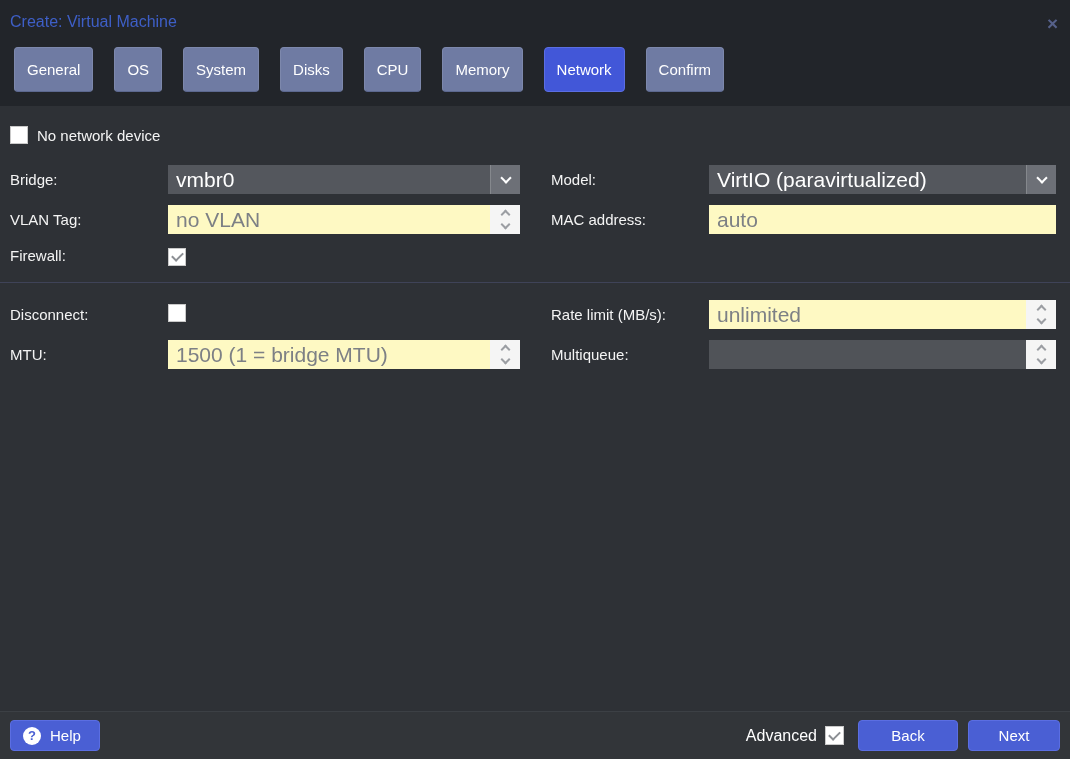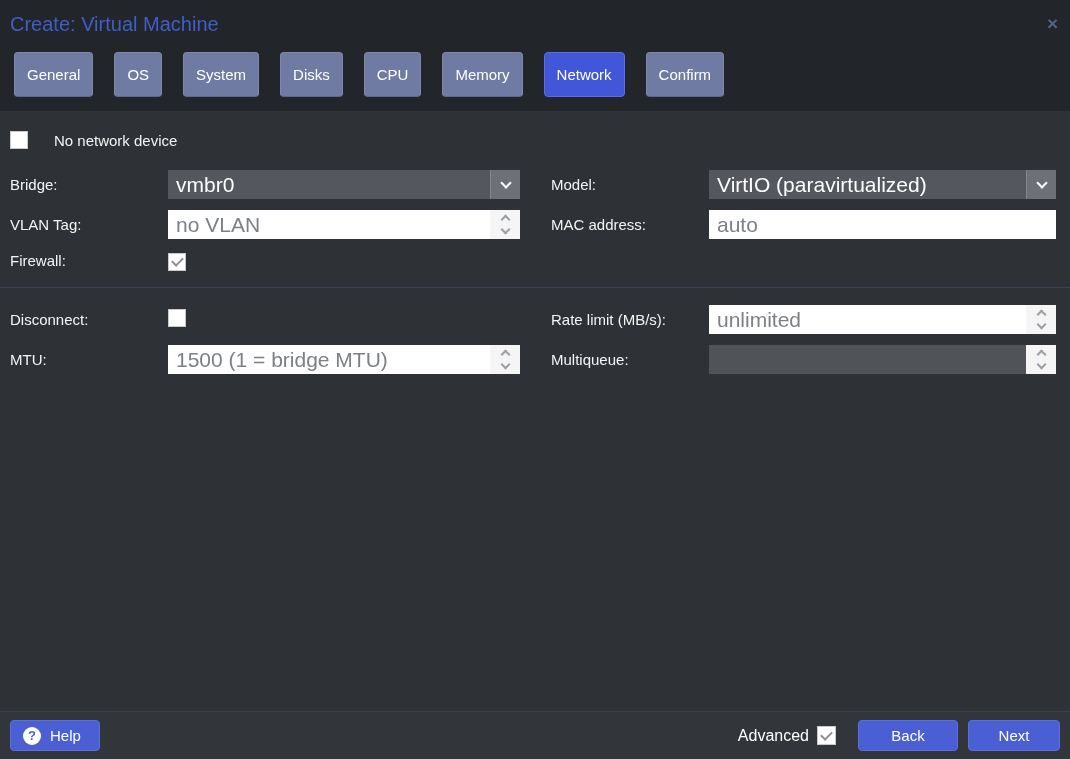--- a/index.html
+++ b/index.html
@@ -7,38 +7,38 @@
   body { font-family:"Liberation Sans", sans-serif; }
 
   .dialog {
     position:relative; width:1070px; height:759px;
     display:flex; flex-direction:column;
     background:#2e3136; overflow:hidden;
   }
 
   
   .header { background:#22252a; padding:0; position:relative; }
-  .title { color:#3e5fc7; font-size:20px; padding:13px 12px 10px 10px; }
+  .title { color:#3e5fc7; font-size:16px; padding:13px 12px 10px 10px; }
   .close-btn {
     position:absolute; top:14px; right:12px;
     color:#56618a; font-size:19px; line-height:19px;
     cursor:pointer; font-weight:bold;
   }
   .tabbar { display:flex; gap:21px; padding:6px 14px 14px 14px; }
   .tab {
     background:#6f7ba3; color:#ffffff; font-size:15px;
     padding:13px 12px; border-radius:4px; cursor:pointer;
     border:1px solid #7d88ac; border-bottom-color:#5c688f;
   }
   .tab.active { background:#4257d8; border-color:#5b6ee2; }
 
   
   .body { flex:1; background:#2e3136; padding:20px 10px 0 10px; color:#f1f1f1; }
 
-  .check-row { display:flex; align-items:center; gap:26px; margin-bottom:21px; }
+  .check-row { display:flex; align-items:center; gap:9px; margin-bottom:21px; }
   .check-row .cb-label { font-size:15px; color:#f4f4f4; }
 
   .checkbox {
     width:18px; height:18px; background:#ffffff; border:1px solid #c9c9c9;
     display:inline-flex; align-items:center; justify-content:center;
     cursor:pointer; flex:0 0 auto;
   }
   .checkbox.checked::after {
     content:""; width:9px; height:5px; margin-top:-3px;
     border-left:2px solid #8c8f94; border-bottom:2px solid #8c8f94;
@@ -51,21 +51,21 @@
     row-gap:11px; align-items:center;
   }
   .flabel { font-size:15px; color:#f4f4f4; }
 
   .field {
     height:29px; display:flex; align-items:center;
     background:#54575d; color:#ffffff; font-size:21px;
     overflow:hidden;
   }
   .field .ftext { padding-left:8px; white-space:nowrap; }
-  .field.disabled { background:#ffffff;justify-content:space-between; }
+  .field.disabled { background:#fef9c3;justify-content:space-between; }
   .field.disabled .ftext, .ftext.placeholder { color:#7d8085; }
   .field.empty-enabled { background:#505358; }
 
   .combo-trigger {
     width:30px; height:100%; margin-left:auto; flex:0 0 auto;
     background:#6d7077; border-left:1px solid #85888d;
     display:flex; align-items:center; justify-content:center; cursor:pointer;
   }
   .chev-down-white {
     width:8px; height:8px; margin-top:-4px;
@@ -93,21 +93,21 @@
     height:31px; display:inline-flex; align-items:center; justify-content:center;
     cursor:pointer;
   }
   .btn-help { padding:0 18px 0 12px; gap:9px; }
   .help-circle {
     width:18px; height:18px; border-radius:50%; background:#ffffff;
     color:#4a5fd4; font-size:13px; font-weight:bold;
     display:inline-flex; align-items:center; justify-content:center;
   }
   .footer-spacer { flex:1; }
-  .advanced-wrap { display:flex; align-items:center; gap:8px; margin-right:12px; }
+  .advanced-wrap { display:flex; align-items:center; gap:8px; margin-right:4px; }
   .advanced-label { color:#ffffff; font-size:16px; }
   .advanced-wrap .checkbox { width:19px; height:19px; }
   .btn-back { width:100px; }
   .btn-next { width:92px; }
 </style>
 </head>
 <body>
 
 <div class="dialog">
 

